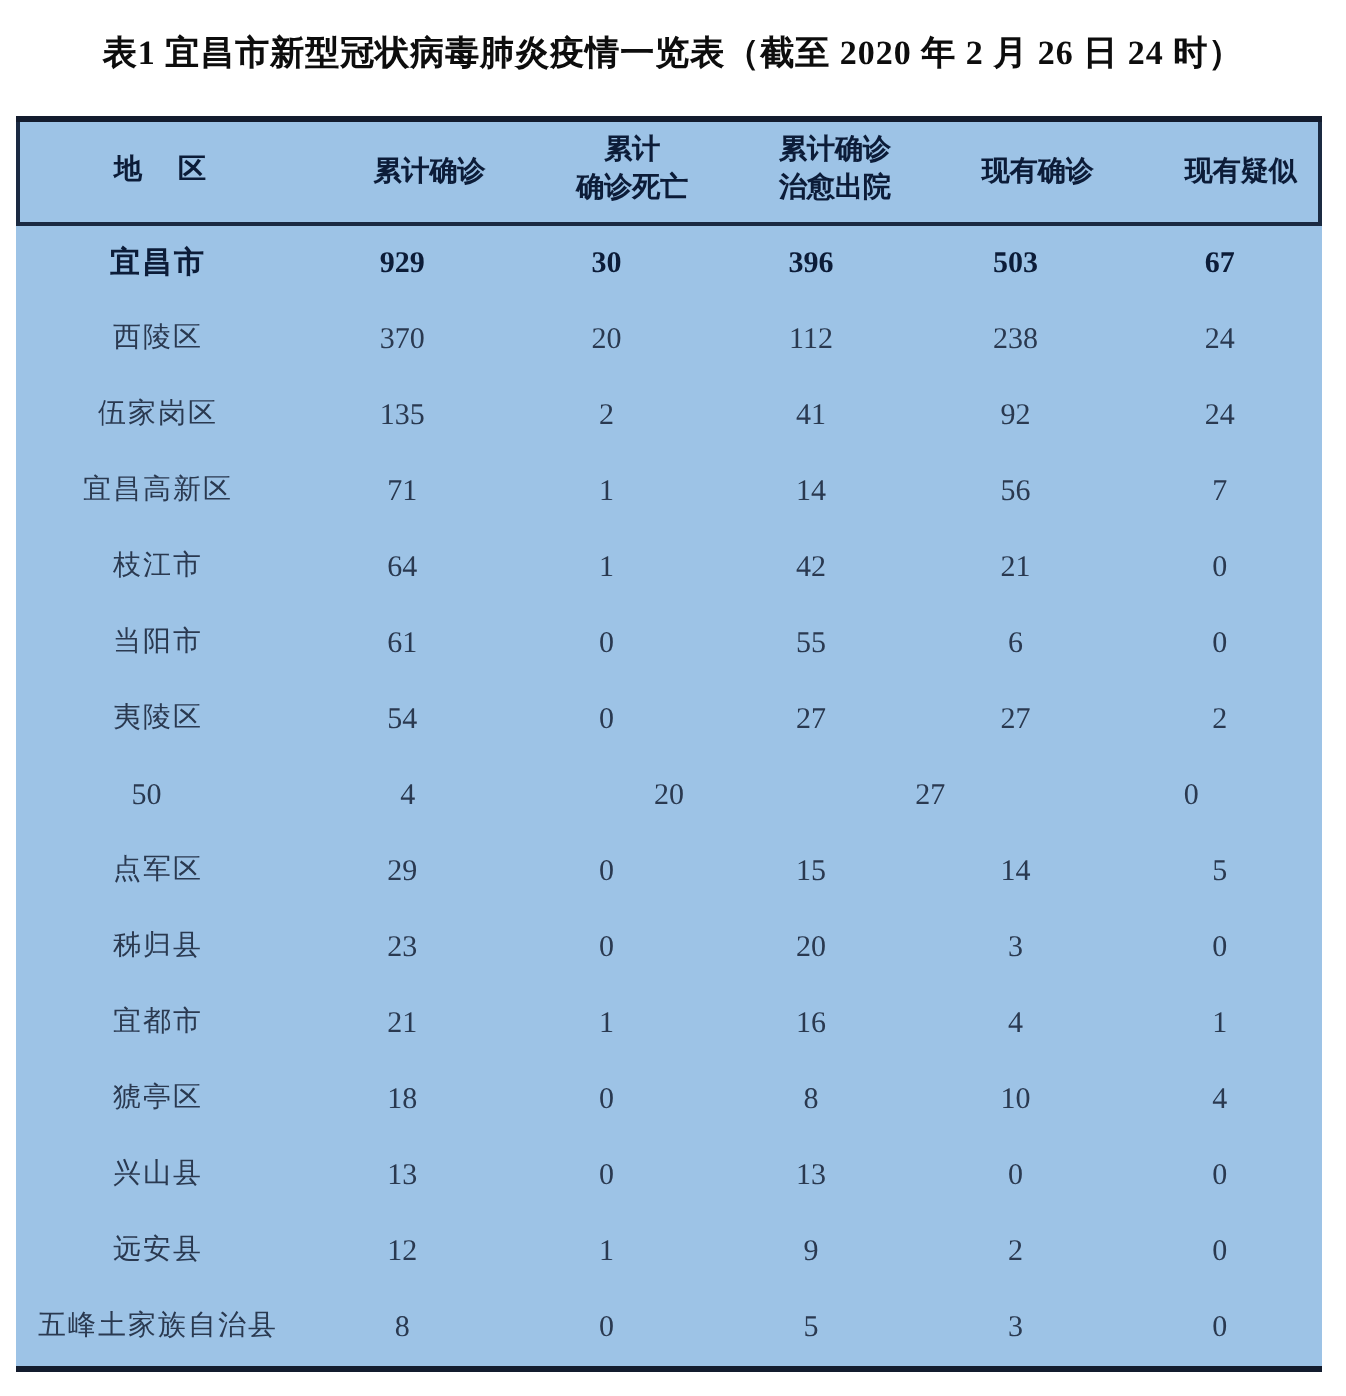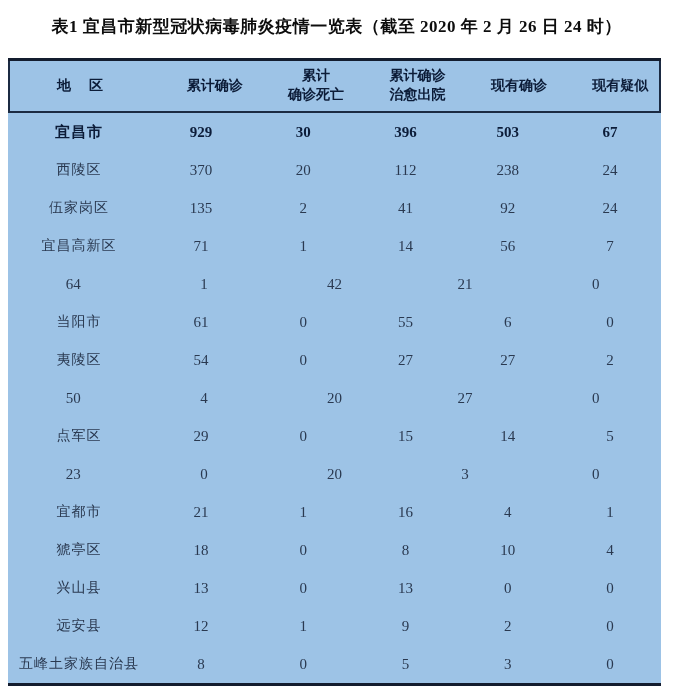--- a/index.html
+++ b/index.html
@@ -127,20 +127,21 @@
       <div class="row">
         <div class="cell region">宜昌高新区</div>
         <div class="cell num">71</div>
         <div class="cell num">1</div>
         <div class="cell num">14</div>
         <div class="cell num">56</div>
         <div class="cell num">7</div>
       </div>
 
       <div class="row">
+        <div class="cell region">枝江市</div>
         <div class="cell num">64</div>
         <div class="cell num">1</div>
         <div class="cell num">42</div>
         <div class="cell num">21</div>
         <div class="cell num">0</div>
       </div>
 
       <div class="row">
         <div class="cell region">当阳市</div>
         <div class="cell num">61</div>
@@ -170,20 +171,21 @@
       <div class="row">
         <div class="cell region">点军区</div>
         <div class="cell num">29</div>
         <div class="cell num">0</div>
         <div class="cell num">15</div>
         <div class="cell num">14</div>
         <div class="cell num">5</div>
       </div>
 
       <div class="row">
+        <div class="cell region">秭归县</div>
         <div class="cell num">23</div>
         <div class="cell num">0</div>
         <div class="cell num">20</div>
         <div class="cell num">3</div>
         <div class="cell num">0</div>
       </div>
 
       <div class="row">
         <div class="cell region">宜都市</div>
         <div class="cell num">21</div>

